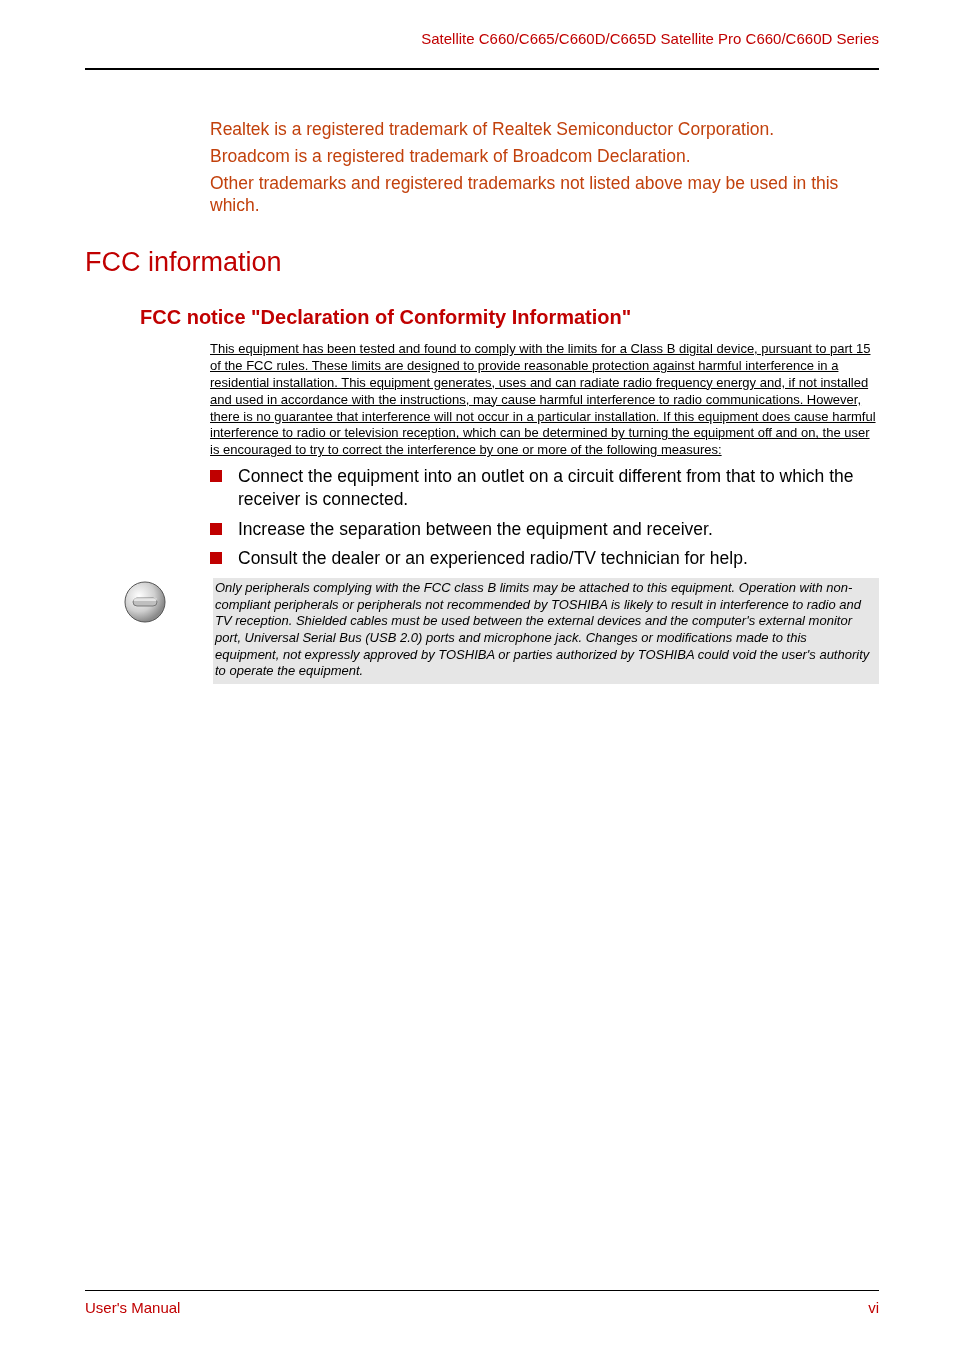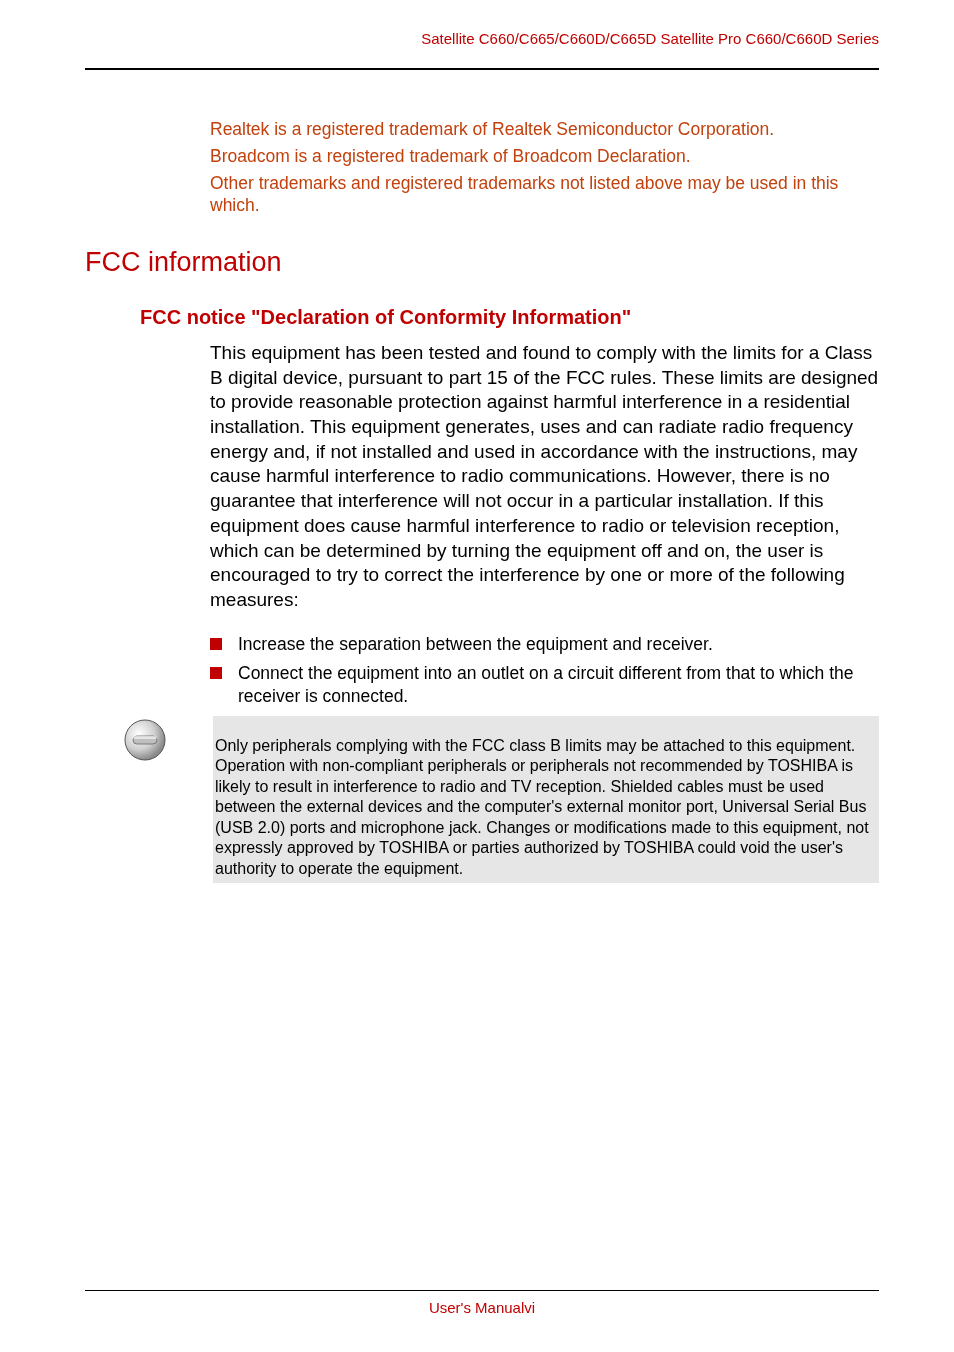--- a/index.html
+++ b/index.html
@@ -43,24 +43,25 @@
   }
   .h2 {
     color: #c00000;
     font-size: 20px;
     font-weight: bold;
     margin-left: 55px;
     margin-bottom: 12px;
   }
   .body-para {
     margin-left: 125px;
-    font-size: 19px;
+    font-size: 13px;
     line-height: 1.3;
     color: #000;
-    margin-bottom: 20px;
+    margin-bottom: 6px;
+    text-decoration: underline;
   }
   ul.bullets {
     list-style: none;
     margin-left: 125px;
     margin-top: 4px;
   }
   ul.bullets li {
     font-size: 17.5px;
     line-height: 1.3;
     color: #000;
@@ -83,34 +84,35 @@
     align-items: flex-start;
   }
   .note-icon {
     flex: 0 0 46px;
     margin-left: 38px;
     margin-right: 44px;
     margin-top: 2px;
   }
   .note-text {
     background: #e6e6e6;
-    font-size: 16px;
+    font-style: italic;
+    font-size: 13px;
     line-height: 1.28;
-    padding: 20px 6px 4px 2px;
+    padding: 2px 6px 4px 2px;
     flex: 1;
   }
   .footer {
     position: absolute;
     bottom: 36px;
     left: 85px;
     right: 75px;
     border-top: 1px solid #000;
     padding-top: 8px;
     display: flex;
-    justify-content: center;
+    justify-content: space-between;
     color: #c00000;
     font-size: 15px;
   }
 </style>
 </head>
 <body>
 
 <div class="header-region">
   <span class="header-text">Satellite C660/C665/C660D/C665D Satellite Pro C660/C660D Series</span>
 </div>
@@ -119,22 +121,23 @@
 <p class="intro-para">Broadcom is a registered trademark of Broadcom Declaration.</p>
 <p class="intro-para last">Other trademarks and registered trademarks not listed above may be used in this which.</p>
 
 <h1 class="h1">FCC information</h1>
 
 <h2 class="h2">FCC notice "Declaration of Conformity Information"</h2>
 
 <p class="body-para">This equipment has been tested and found to comply with the limits for a Class B digital device, pursuant to part 15 of the FCC rules. These limits are designed to provide reasonable protection against harmful interference in a residential installation. This equipment generates, uses and can radiate radio frequency energy and, if not installed and used in accordance with the instructions, may cause harmful interference to radio communications. However, there is no guarantee that interference will not occur in a particular installation. If this equipment does cause harmful interference to radio or television reception, which can be determined by turning the equipment off and on, the user is encouraged to try to correct the interference by one or more of the following measures:</p>
 
 <ul class="bullets">
+  <li>Connect the equipment into an outlet on a circuit different from that to which the receiver is connected.</li>
   <li>Increase the separation between the equipment and receiver.</li>
-  <li>Connect the equipment into an outlet on a circuit different from that to which the receiver is connected.</li>
+  <li>Consult the dealer or an experienced radio/TV technician for help.</li>
 </ul>
 
 <div class="note-block">
   <div class="note-icon">
     <svg width="44" height="44" viewBox="0 0 44 44">
       <defs>
         <radialGradient id="g1" cx="35%" cy="35%" r="65%">
           <stop offset="0%" stop-color="#ffffff"></stop>
           <stop offset="60%" stop-color="#cfcfcf"></stop>
           <stop offset="100%" stop-color="#8a8a8a"></stop>

